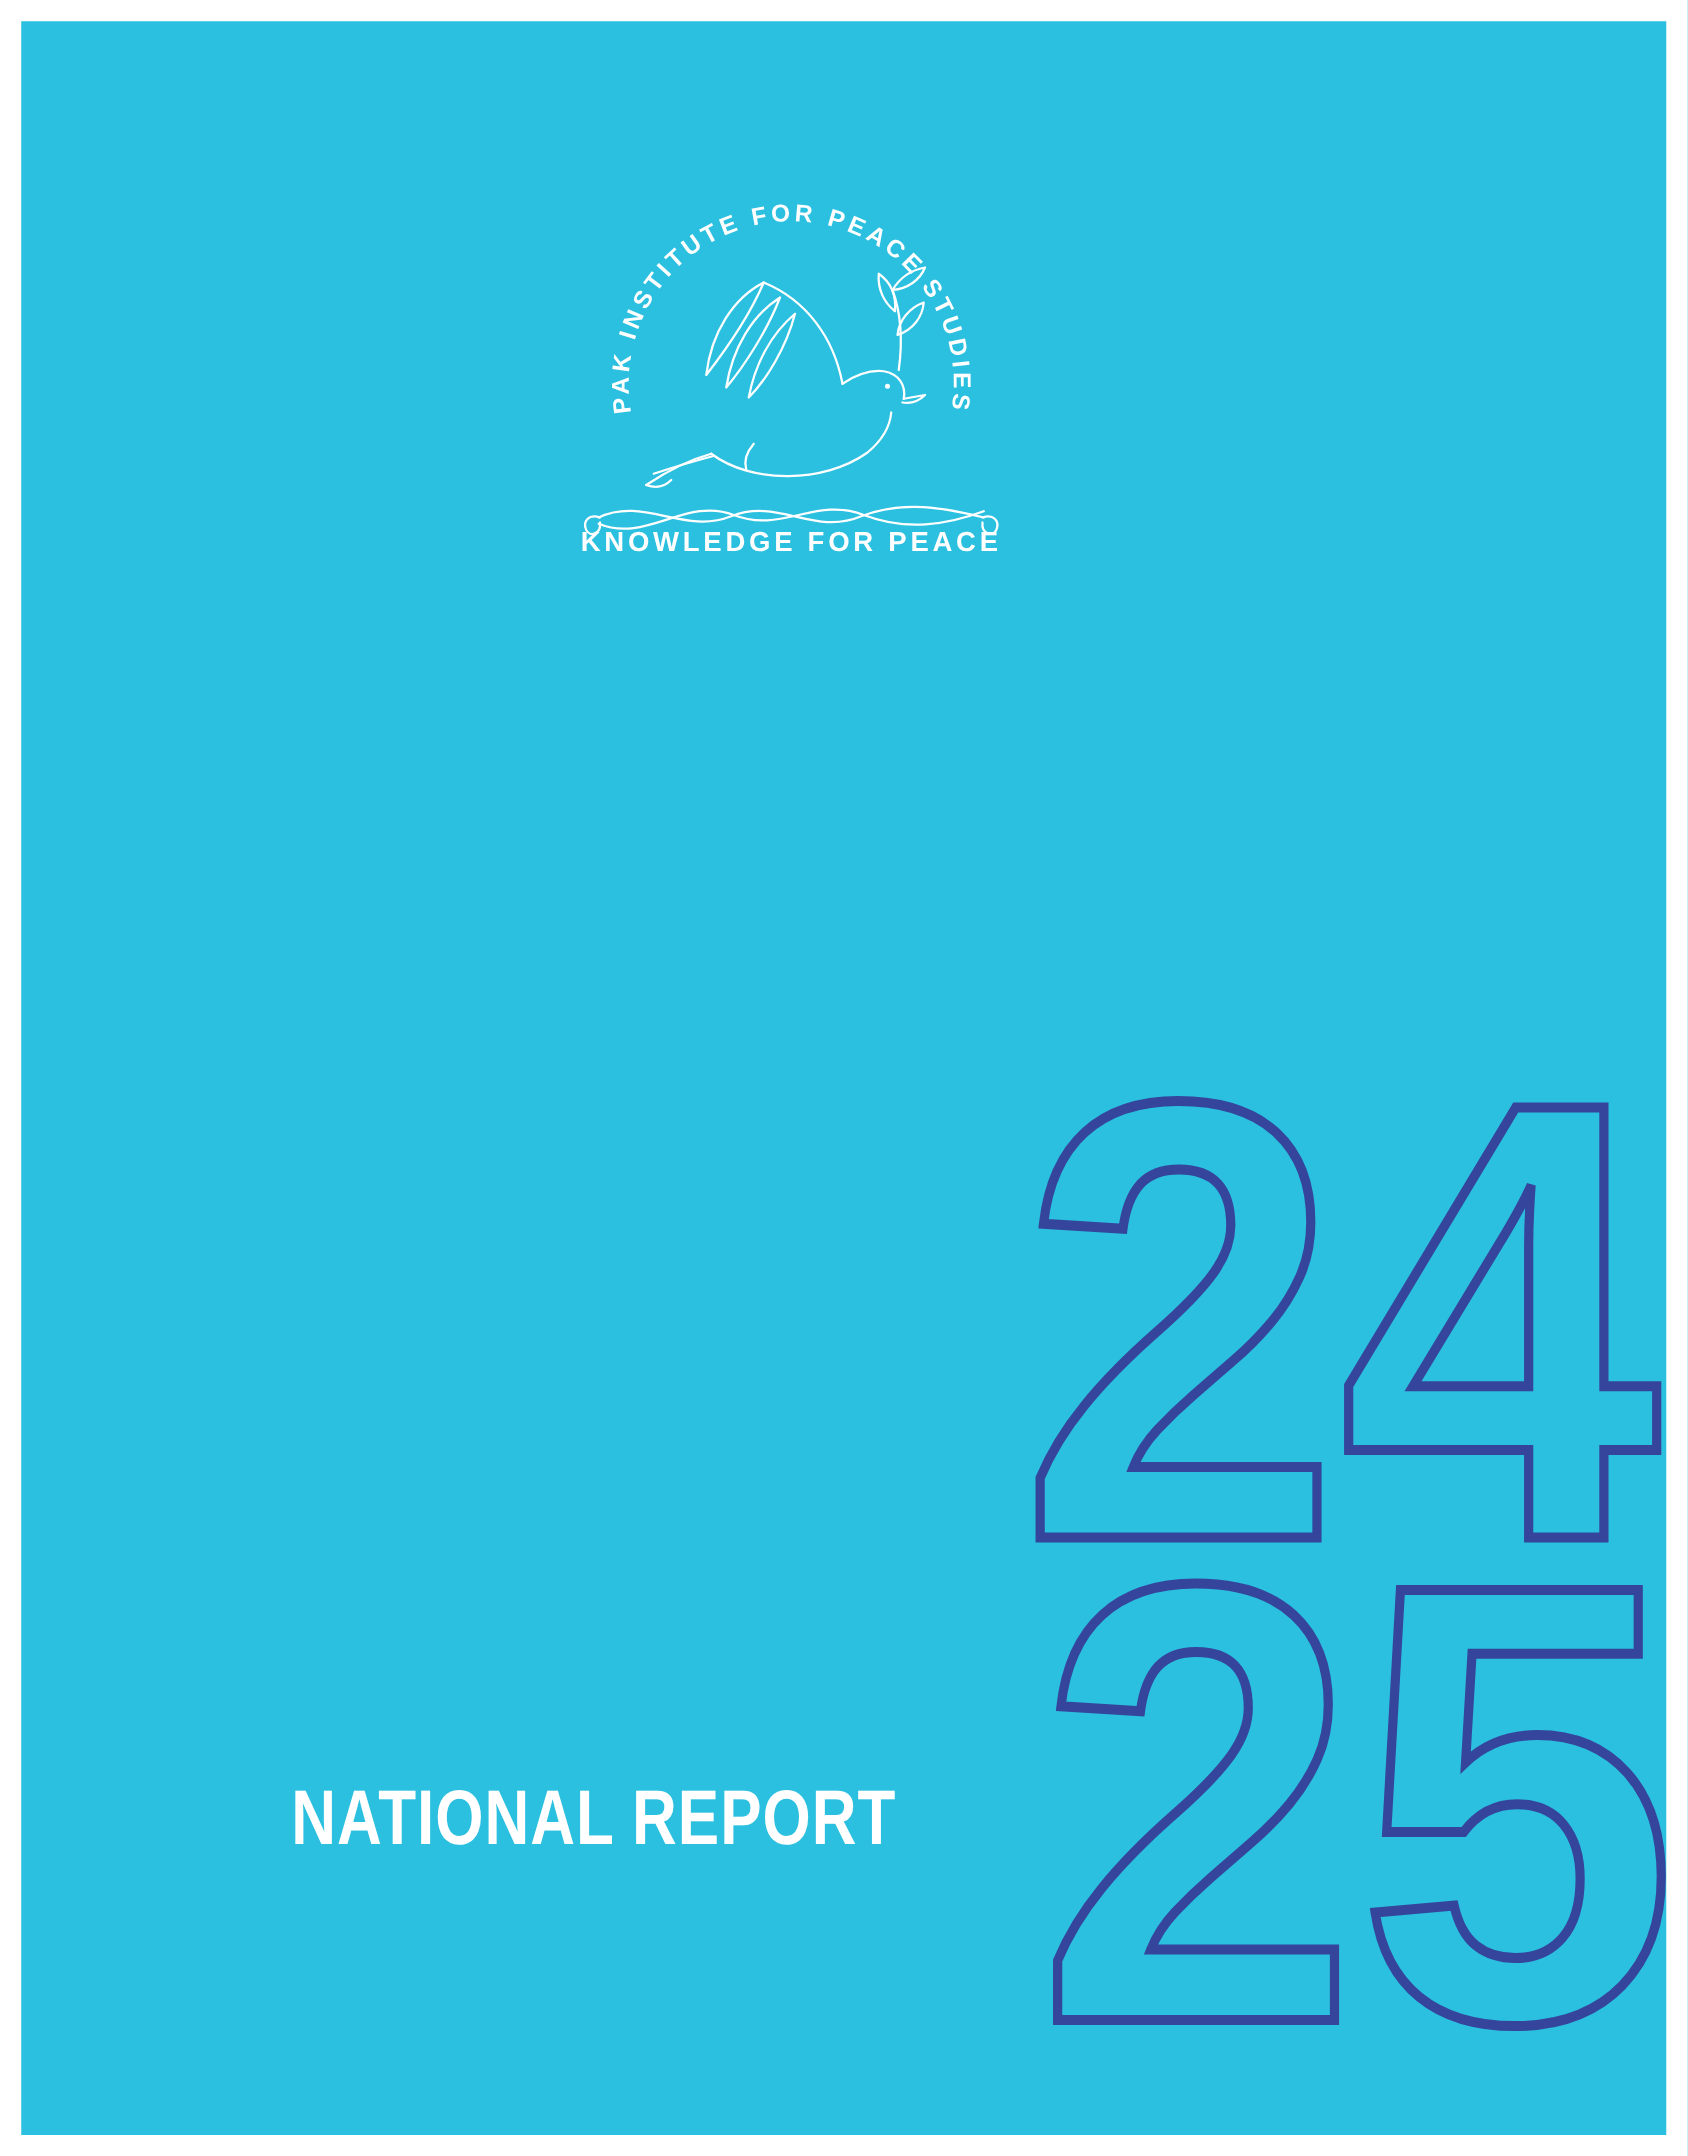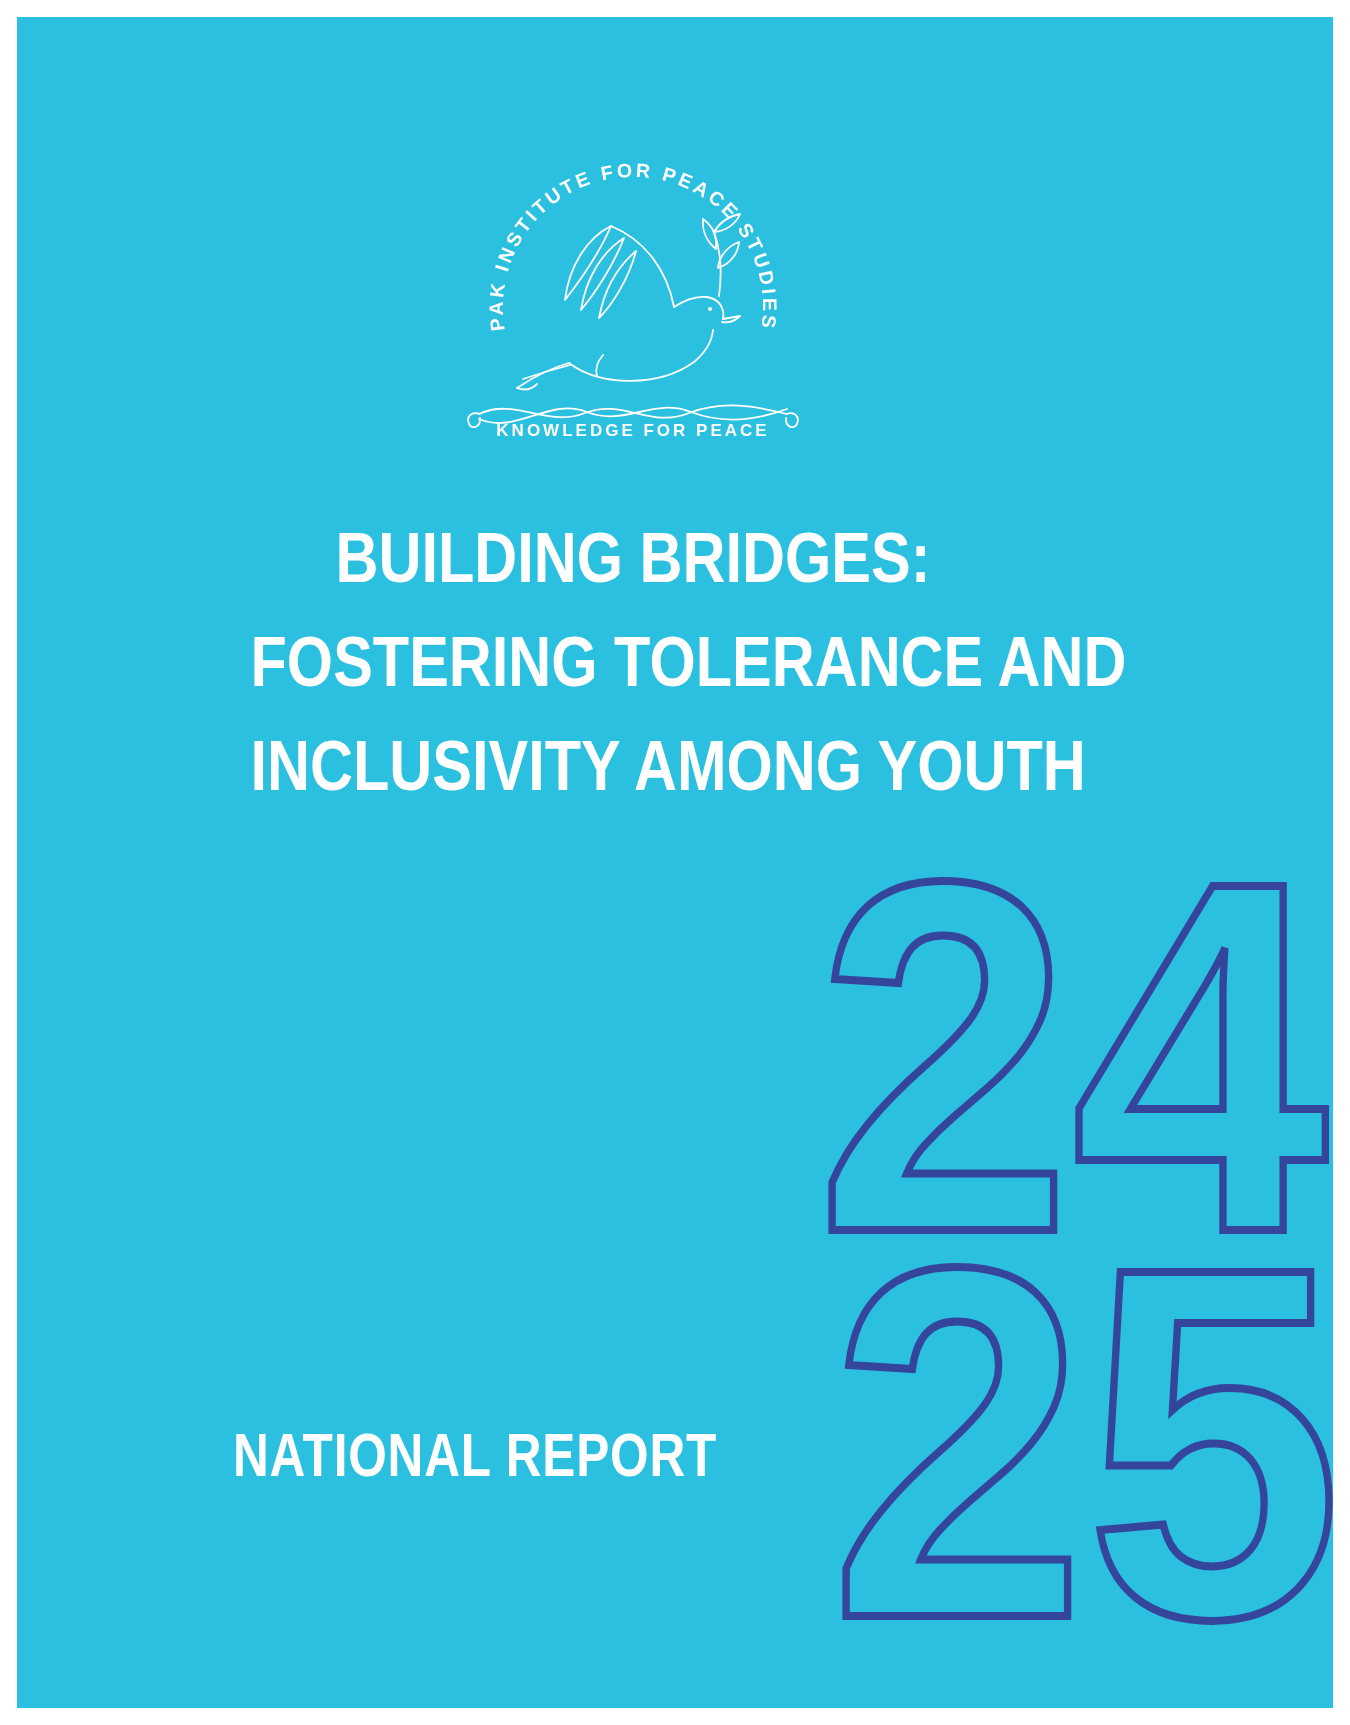--- a/index.html
+++ b/index.html
@@ -20,21 +20,21 @@
     position:absolute;left:0;top:0;
   }
   .logo-svg{
     position:absolute;left:436px;top:133px;
   }
   .tagline{
     position:absolute;
     left:316px;top:404px;width:600px;
     text-align:center;
     color:#ffffff;
-    font-size:17px;font-weight:bold;
+    font-size:22px;font-weight:bold;
     letter-spacing:3px;
     white-space:nowrap;
   }
   .title{
     position:absolute;
     left:166px;top:489px;width:900px;
     text-align:center;
     color:#ffffff;
     font-size:70px;font-weight:bold;
     line-height:104px;
@@ -111,22 +111,17 @@
 
         <path d="M26 264 C62 247 94 278 132 263 C170 248 198 279 236 263 C270 250 302 256 334 264"></path>
         <path d="M26 269 C64 285 96 247 134 262 C172 277 200 247 238 262 C272 275 304 270 334 259"></path>
         <path d="M27 264 C18 261 13 267 16 274 C19 280 28 277 27 268"></path>
         <path d="M333 264 C342 261 347 267 344 274 C341 280 332 277 333 268"></path>
       </g>
     </svg>
 
     <div class="tagline">KNOWLEDGE FOR PEACE</div>
 
-    <div class="title">
-      <div class="title-line">BUILDING BRIDGES:</div>
-      <div class="title-line">FOSTERING TOLERANCE AND</div>
-      <div class="title-line">INCLUSIVITY AMONG YOUTH</div>
-    </div>
 
     <div class="footer-label">NATIONAL REPORT</div>
 
   </div>
 </div>
 
 </body></html>

